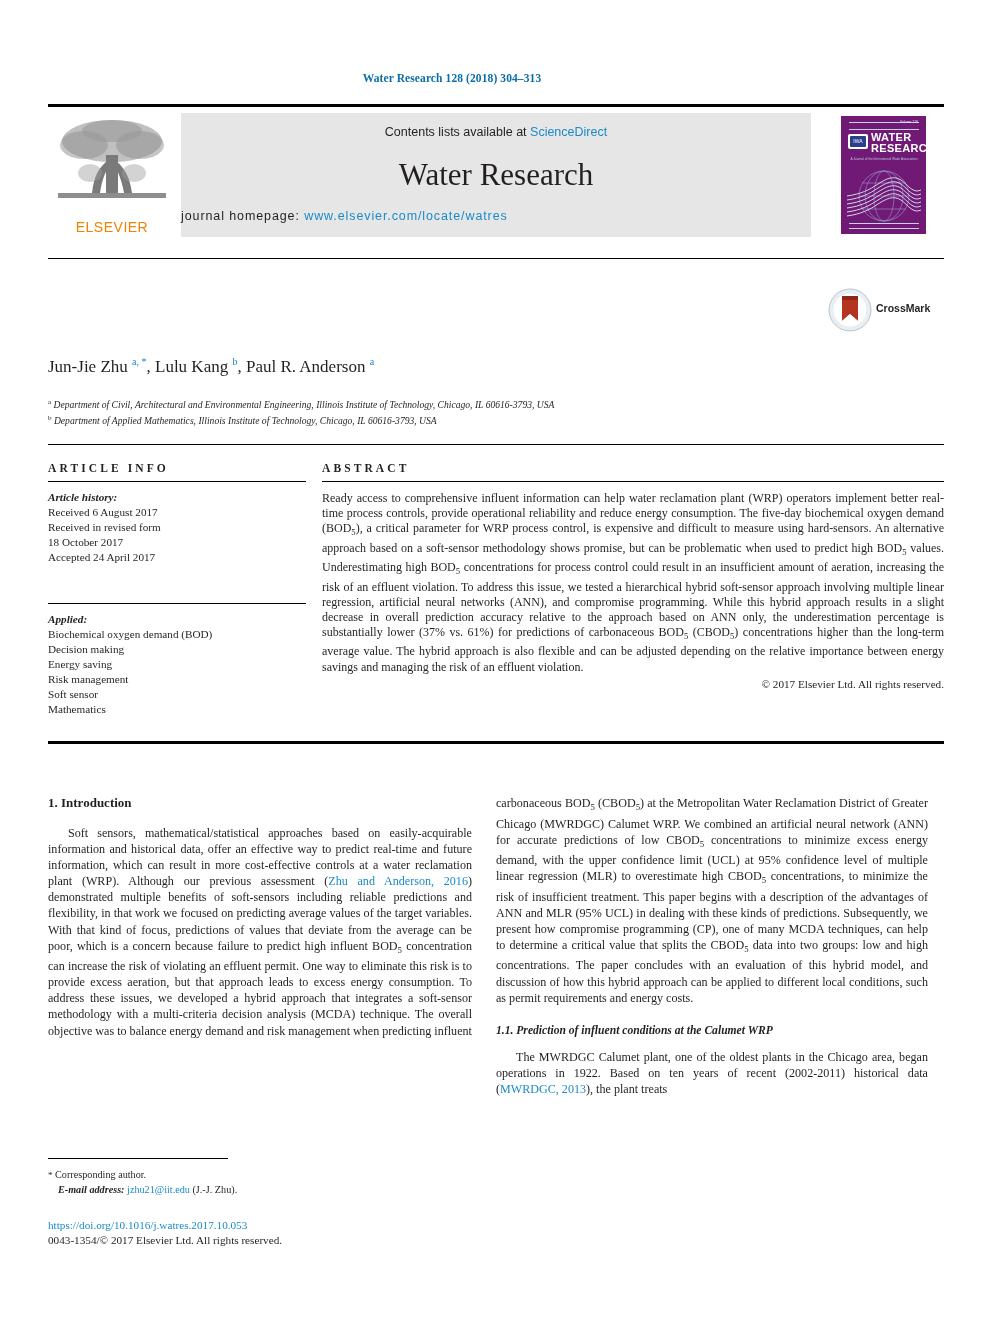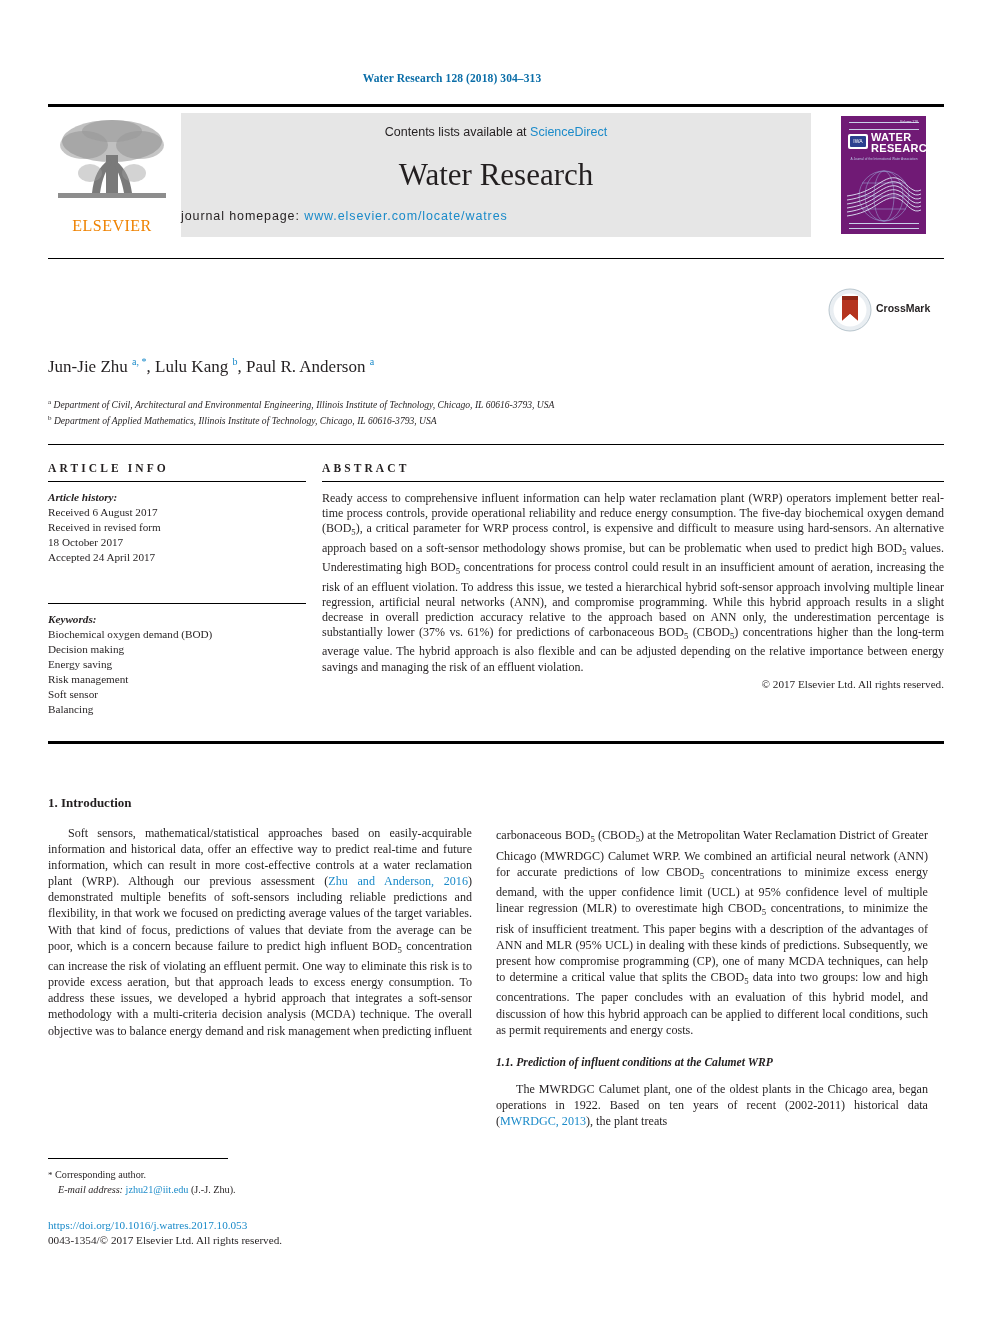--- a/index.html
+++ b/index.html
@@ -56,22 +56,22 @@
     position: absolute;
     left: 6px; top: 2px;
     width: 116px; height: 92px;
     overflow: hidden;
   }
   .els-word {
     position: absolute;
     left: 0; bottom: 2px;
     width: 128px;
     text-align: center;
-    font-family: Liberation Serif, serif;
-    font-size: 16px;
+    font-family: Liberation Sans, sans-serif;
+    font-size: 14px;
     letter-spacing: .5px;
     color: #ef8200;
   }
   .mast-center {
     position: absolute;
     left: 133px; top: 0;
     width: 630px; height: 124px;
     background: #e6e6e6;
   }
   .mast-contents {
@@ -340,41 +340,41 @@
   p.bodytext {
     margin: 0;
     font-family: "Liberation Serif", serif;
     font-size: 12.1px;
     line-height: 16.1px;
     text-align: justify;
     text-indent: 20px;
     color: #231f20;
     hyphens: auto;
   }
-  p.bodytext.cont { text-indent: 0; margin-top: 32px; }
+  p.bodytext.cont { text-indent: 0; }
   .cite { color: #1a8ac9; }
 
   
   .foot-rule {
     position: absolute;
     left: 48px; top: 1158px;
     width: 180px;
     border-top: 1px solid #000;
   }
   .footnote {
     position: absolute;
     left: 48px; top: 1168px;
     width: 424px;
     font-family: "Liberation Serif", serif;
     font-size: 10.2px;
     line-height: 13.5px;
     color: #231f20;
   }
   .footnote .star { font-size: 9px; }
-  .footnote .em-lab { font-style: italic; }
+  .footnote .em-lab { font-style: italic; font-weight: bold; }
   .footnote a, .link { color: #1a8ac9; text-decoration: none; }
   .doi-block {
     position: absolute;
     left: 48px; top: 1218px;
     width: 424px;
     font-family: "Liberation Serif", serif;
     font-size: 11.2px;
     line-height: 15px;
     color: #231f20;
   }
@@ -491,27 +491,27 @@
     <div class="thin-rule"></div>
     <div class="hist">
       <div class="h-lead">Article history:</div>
       <div>Received 6 August 2017</div>
       <div>Received in revised form</div>
       <div>18 October 2017</div>
       <div>Accepted 24 April 2017</div>
     </div>
     <div class="kw-rule"></div>
     <div class="kw">
-      <div class="k-lead">Keywords:</div>
+      <div class="k-lead">Applied:</div>
       <div>Biochemical oxygen demand (BOD)</div>
       <div>Decision making</div>
       <div>Energy saving</div>
       <div>Risk management</div>
       <div>Soft sensor</div>
-      <div>Balancing</div>
+      <div>Mathematics</div>
     </div>
   </div>
 
   <div class="col-abs">
     <div class="sec-label">ABSTRACT</div>
     <div class="thin-rule"></div>
     <div class="abstract-body">Ready access to comprehensive influent information can help water reclamation plant (WRP) operators implement better real-time process controls, provide operational reliability and reduce energy consumption. The five-day biochemical oxygen demand (BOD<sub>5</sub>), a critical parameter for WRP process control, is expensive and difficult to measure using hard-sensors. An alternative approach based on a soft-sensor methodology shows promise, but can be problematic when used to predict high BOD<sub>5</sub> values. Underestimating high BOD<sub>5</sub> concentrations for process control could result in an insufficient amount of aeration, increasing the risk of an effluent violation. To address this issue, we tested a hierarchical hybrid soft-sensor approach involving multiple linear regression, artificial neural networks (ANN), and compromise programming. While this hybrid approach results in a slight decrease in overall prediction accuracy relative to the approach based on ANN only, the underestimation percentage is substantially lower (37% vs. 61%) for predictions of carbonaceous BOD<sub>5</sub> (CBOD<sub>5</sub>) concentrations higher than the long-term average value. The hybrid approach is also flexible and can be adjusted depending on the relative importance between energy savings and managing the risk of an effluent violation.</div>
     <div class="copyline">© 2017 Elsevier Ltd. All rights reserved.</div>
   </div>
 

